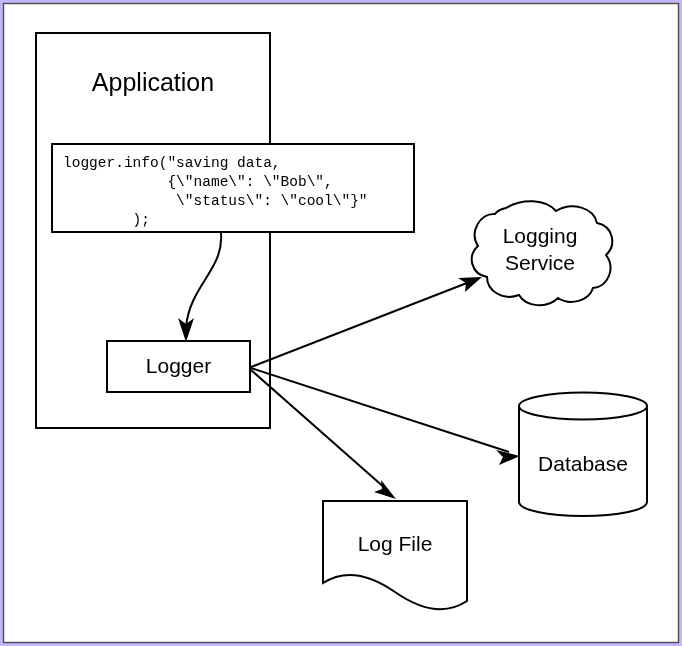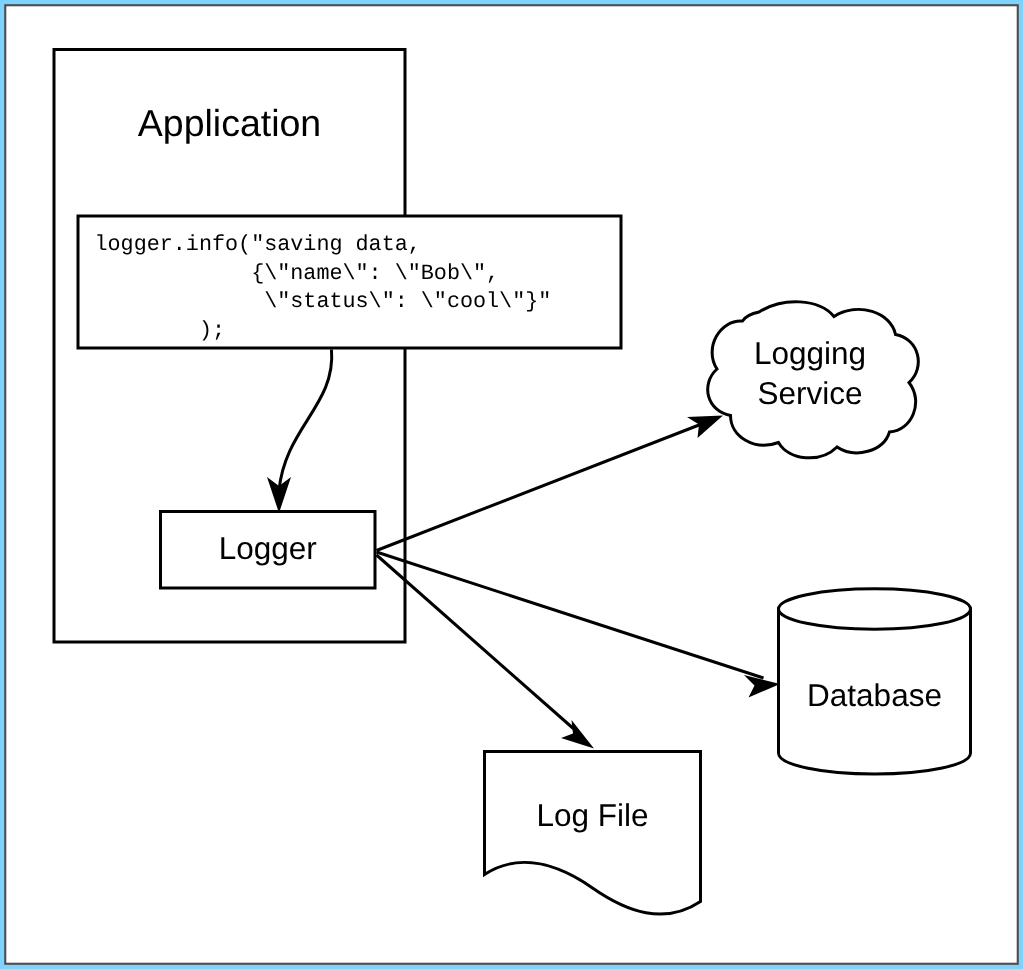--- a/index.html
+++ b/index.html
@@ -10,21 +10,21 @@
   body {
     width: 682px;
     height: 646px;
     font-family: "Liberation Sans", sans-serif;
     overflow: hidden;
   }
   #diagram-root {
     position: relative;
     width: 682px;
     height: 646px;
-    background: #7dd3fc;
+    background: #c4b5fd;
   }
   svg#diagram-svg {
     display: block;
     width: 682px;
     height: 646px;
   }
   .shape-stroke {
     fill: #ffffff;
     stroke: #000000;
     stroke-width: 2;

